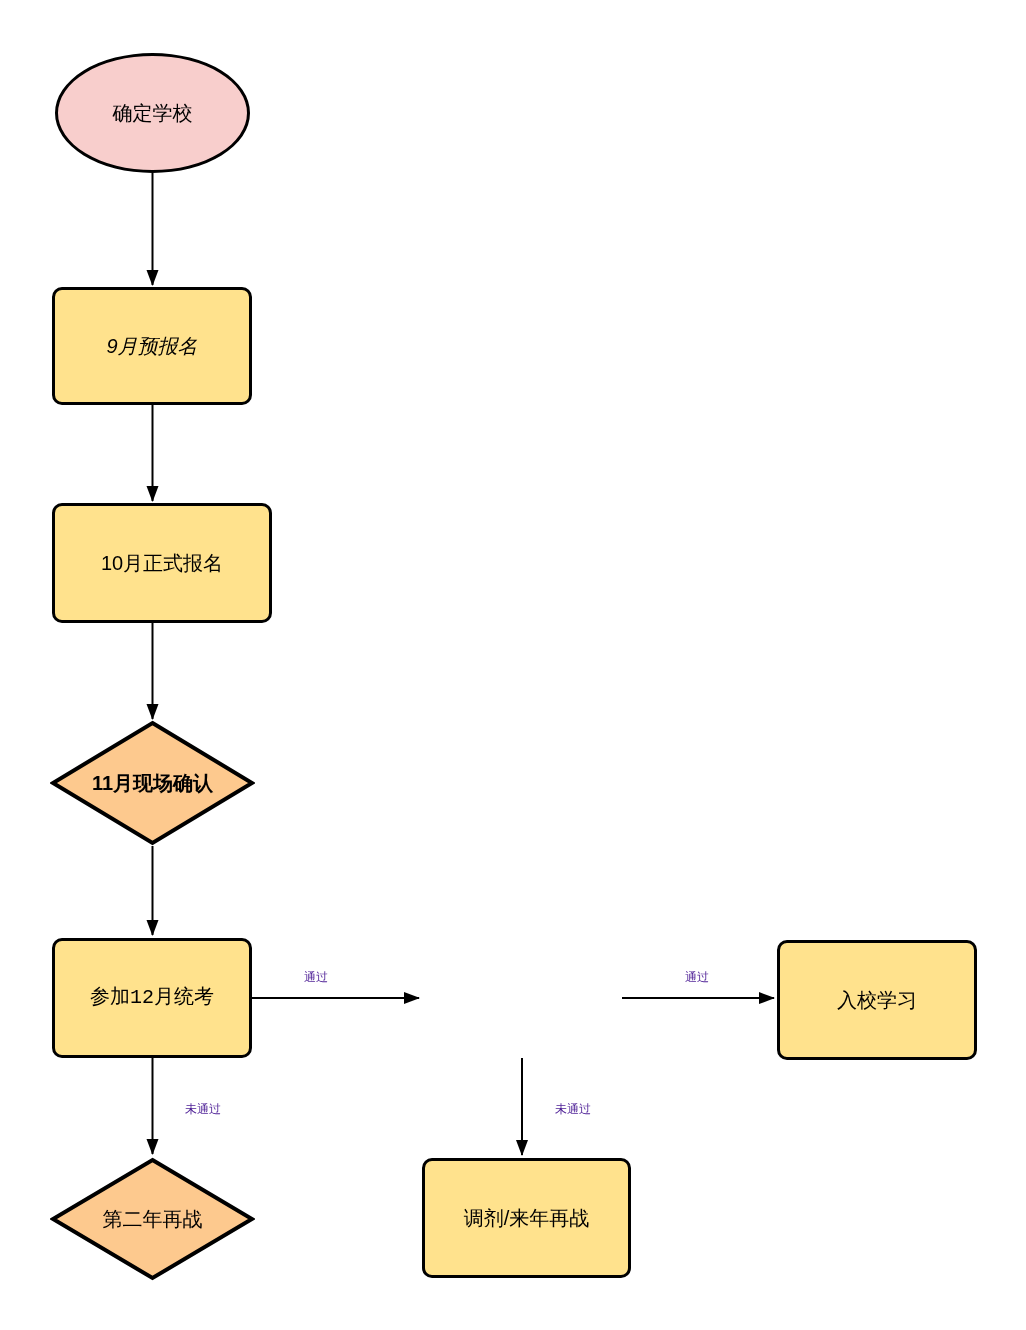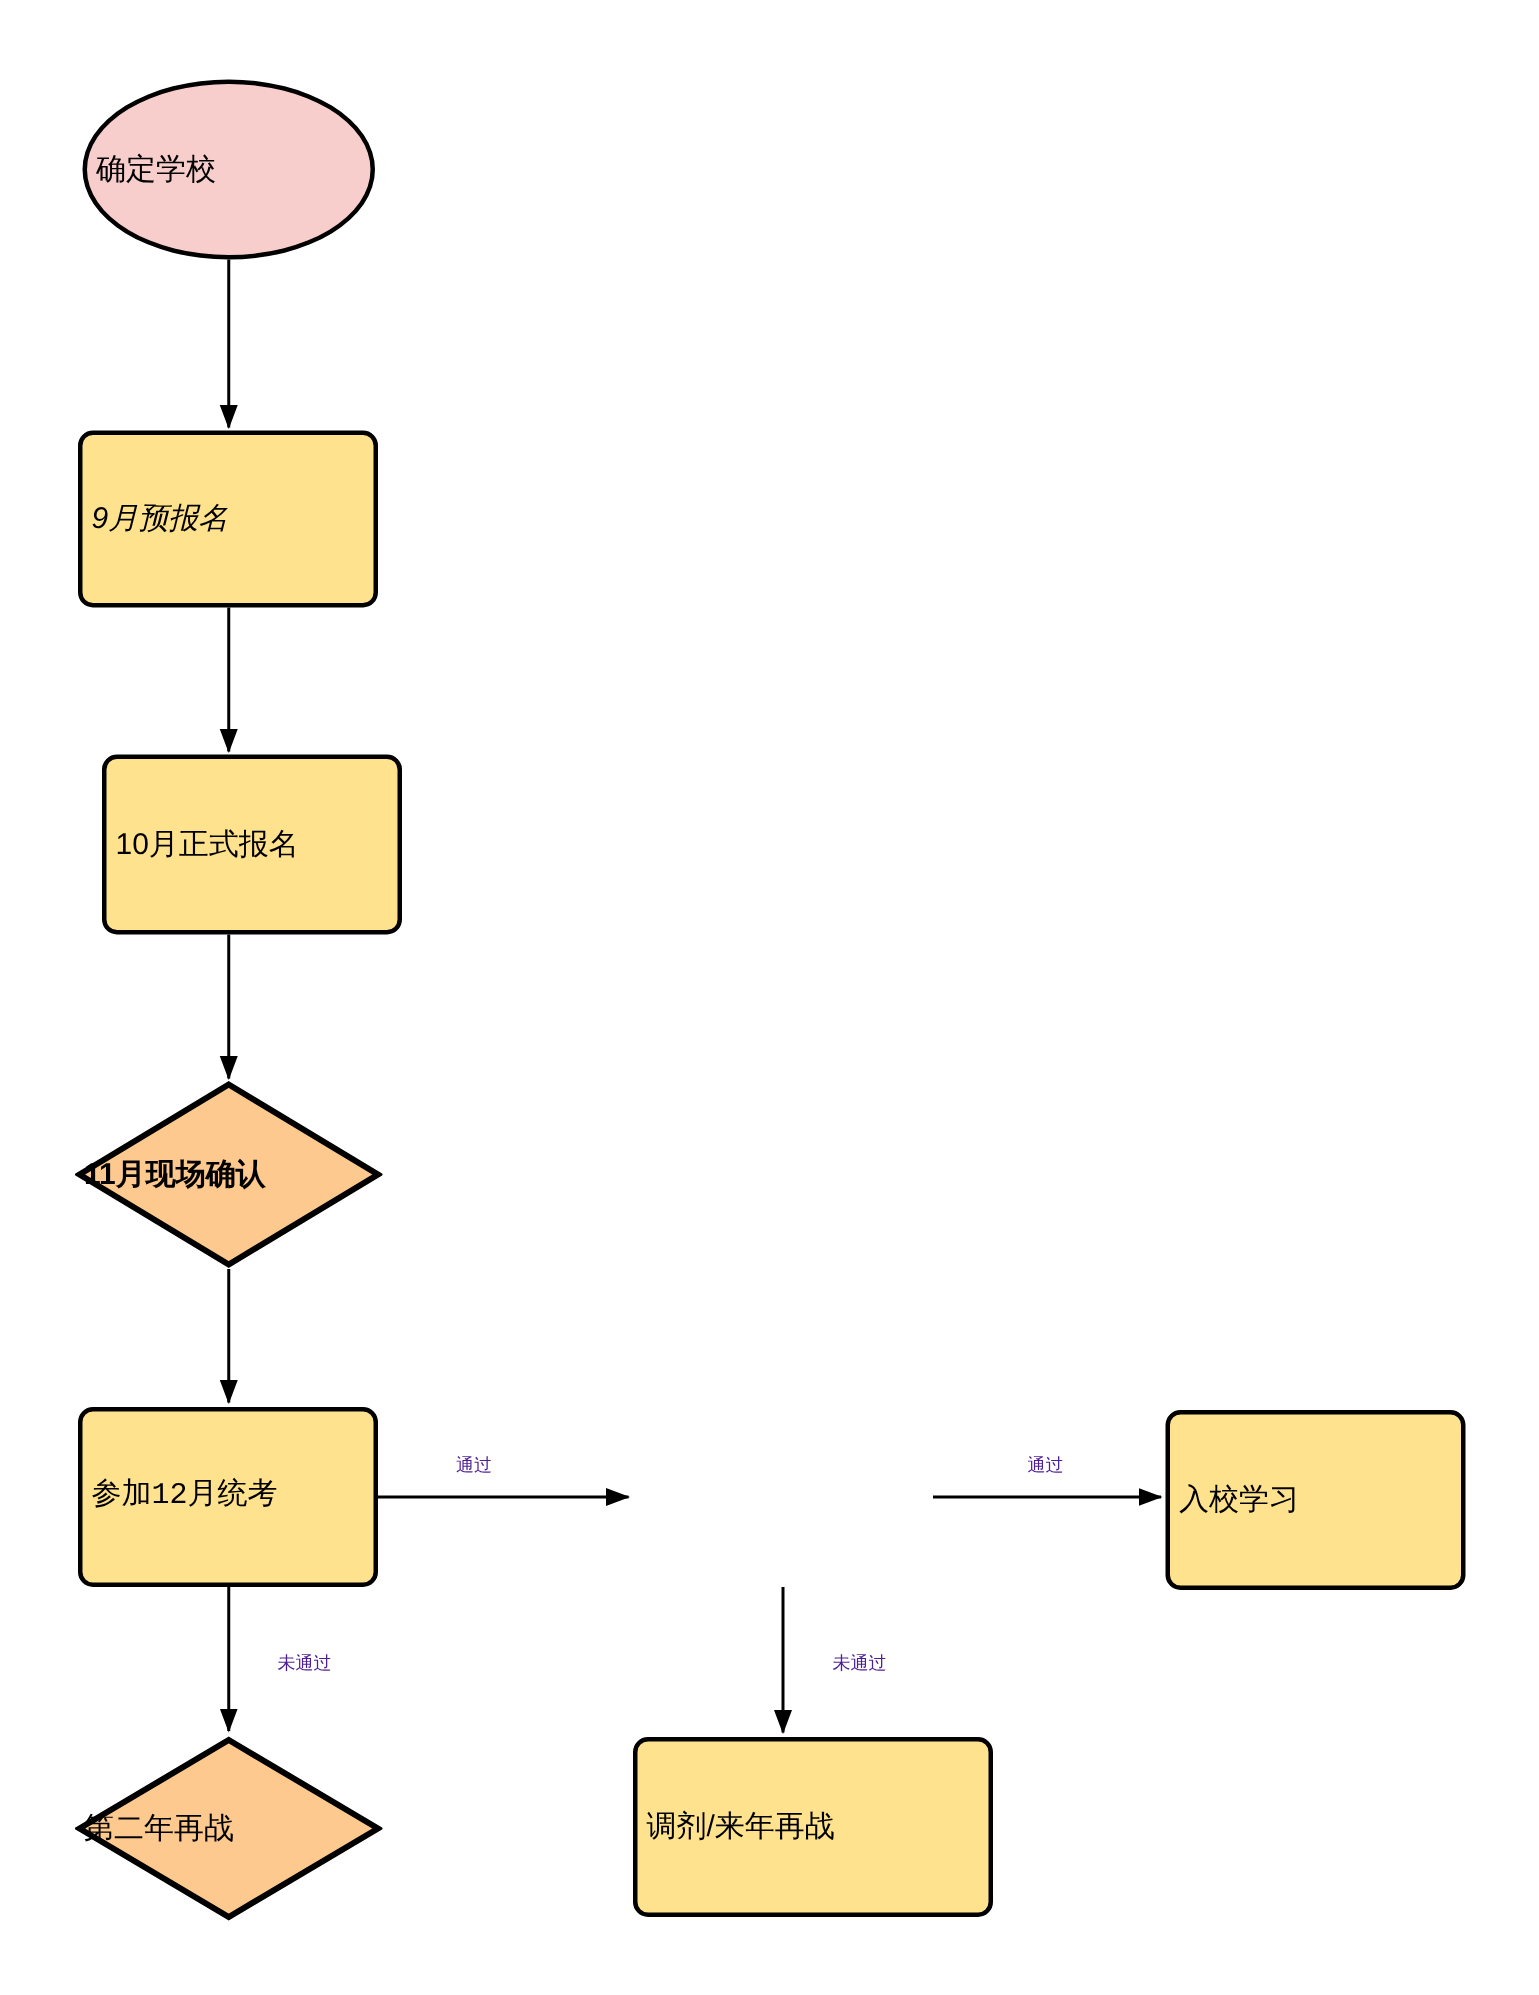--- a/index.html
+++ b/index.html
@@ -28,21 +28,21 @@
     stroke-width: 2;
   }
   #edge-layer .arrow-head {
     fill: var(--stroke, #000000);
   }
   .node {
     position: absolute;
     box-sizing: border-box;
     display: flex;
     align-items: center;
-    justify-content: flex-start;
+    justify-content: center;
     text-align: center;
     font-size: 20px;
     color: #000000;
     line-height: 1.2;
   }
   .node.ellipse {
     background: var(--ellipse-fill, #f8cecc);
     border: 3px solid var(--stroke, #000000);
     border-radius: 50%;
   }
@@ -102,21 +102,21 @@
   </svg>
 
   <div class="node ellipse" style="left:55px; top:53px; width:195px; height:120px;">
     <span class="node-label">确定学校</span>
   </div>
 
   <div class="node rect" style="left:52px; top:287px; width:200px; height:118px;font-style:italic;">
     <span class="node-label">9月预报名</span>
   </div>
 
-  <div class="node rect" style="left:68px; top:503px; width:200px; height:120px;">
+  <div class="node rect" style="left:52px; top:503px; width:220px; height:120px;">
     <span class="node-label">10月正式报名</span>
   </div>
 
   <div class="node diamond" style="left:50px; top:720px; width:205px; height:126px;font-weight:bold;">
     <svg width="205" height="126" viewBox="0 0 205 126">
       <polygon points="102.5,3 202,63 102.5,123 3,63"></polygon>
     </svg>
     <span class="node-label">11月现场确认</span>
   </div>
 
@@ -129,21 +129,21 @@
     <span class="node-label">入校学习</span>
   </div>
 
   <div class="node diamond" style="left:50px; top:1157px; width:205px; height:124px;">
     <svg width="205" height="124" viewBox="0 0 205 124">
       <polygon points="102.5,3 202,62 102.5,121 3,62"></polygon>
     </svg>
     <span class="node-label">第二年再战</span>
   </div>
 
-  <div class="node rect" style="left:422px; top:1158px; width:240px; height:120px;">
+  <div class="node rect" style="left:422px; top:1158px; width:209px; height:120px;">
     <span class="node-label">调剂/来年再战</span>
   </div>
 
   <div class="edge-label" style="left:316px; top:977px;">通过</div>
 
   <div class="edge-label" style="left:697px; top:977px;">通过</div>
 
   <div class="edge-label" style="left:203px; top:1109px;">未通过</div>
 
   <div class="edge-label" style="left:573px; top:1109px;">未通过</div>

